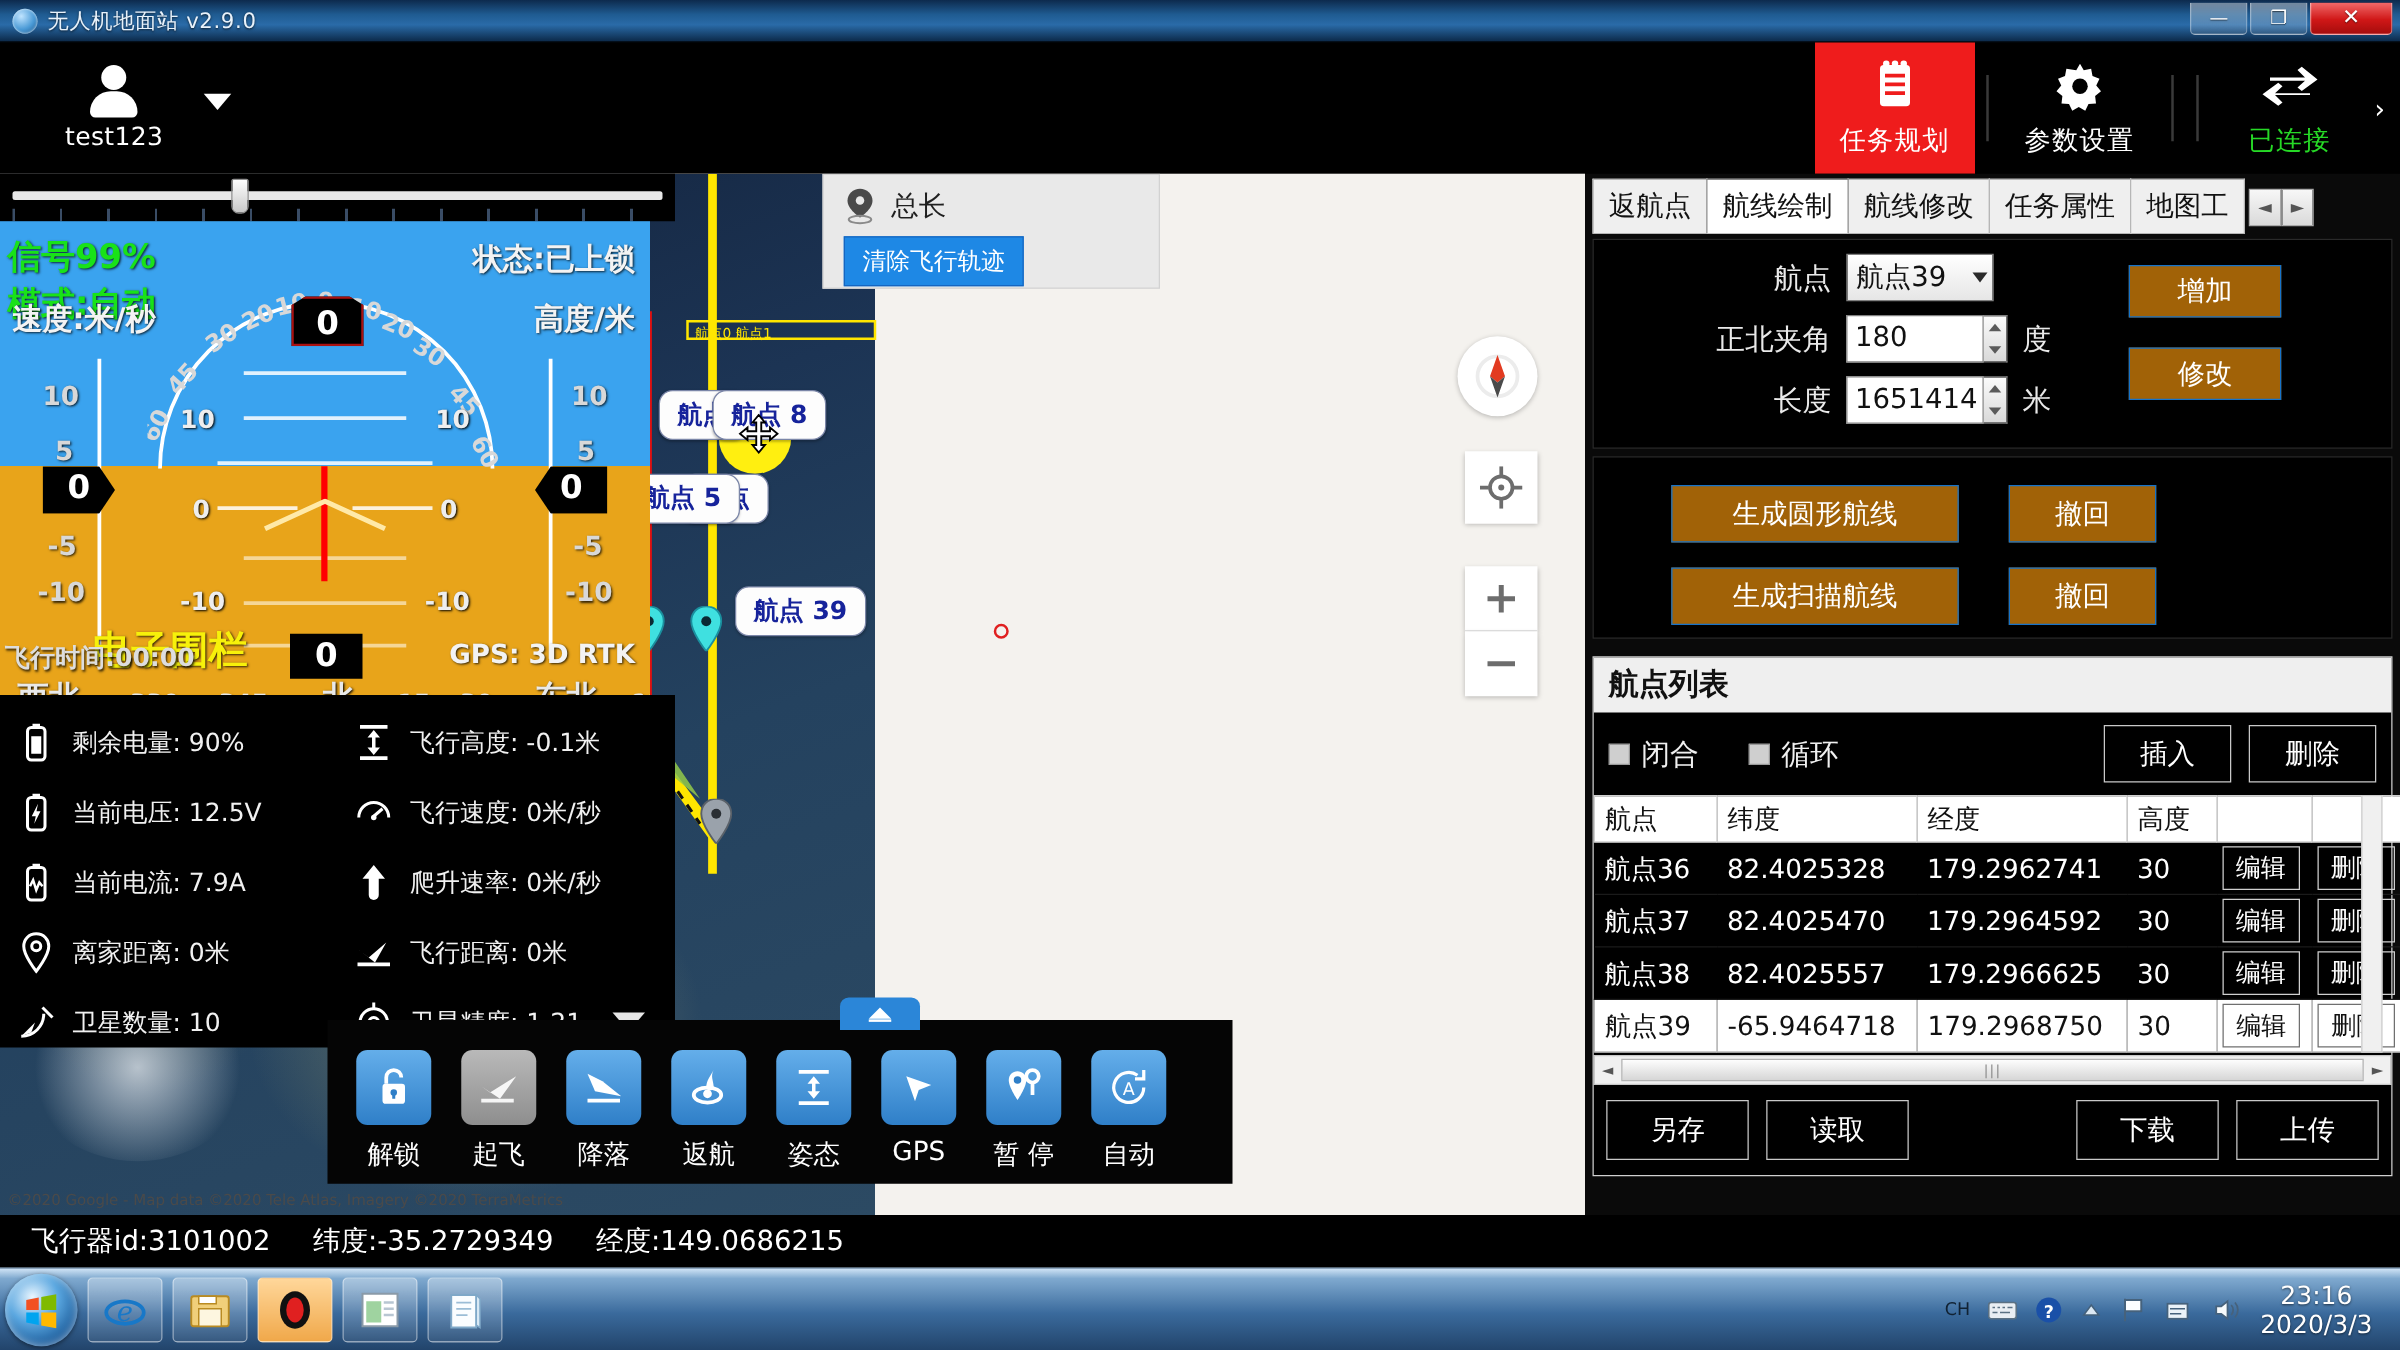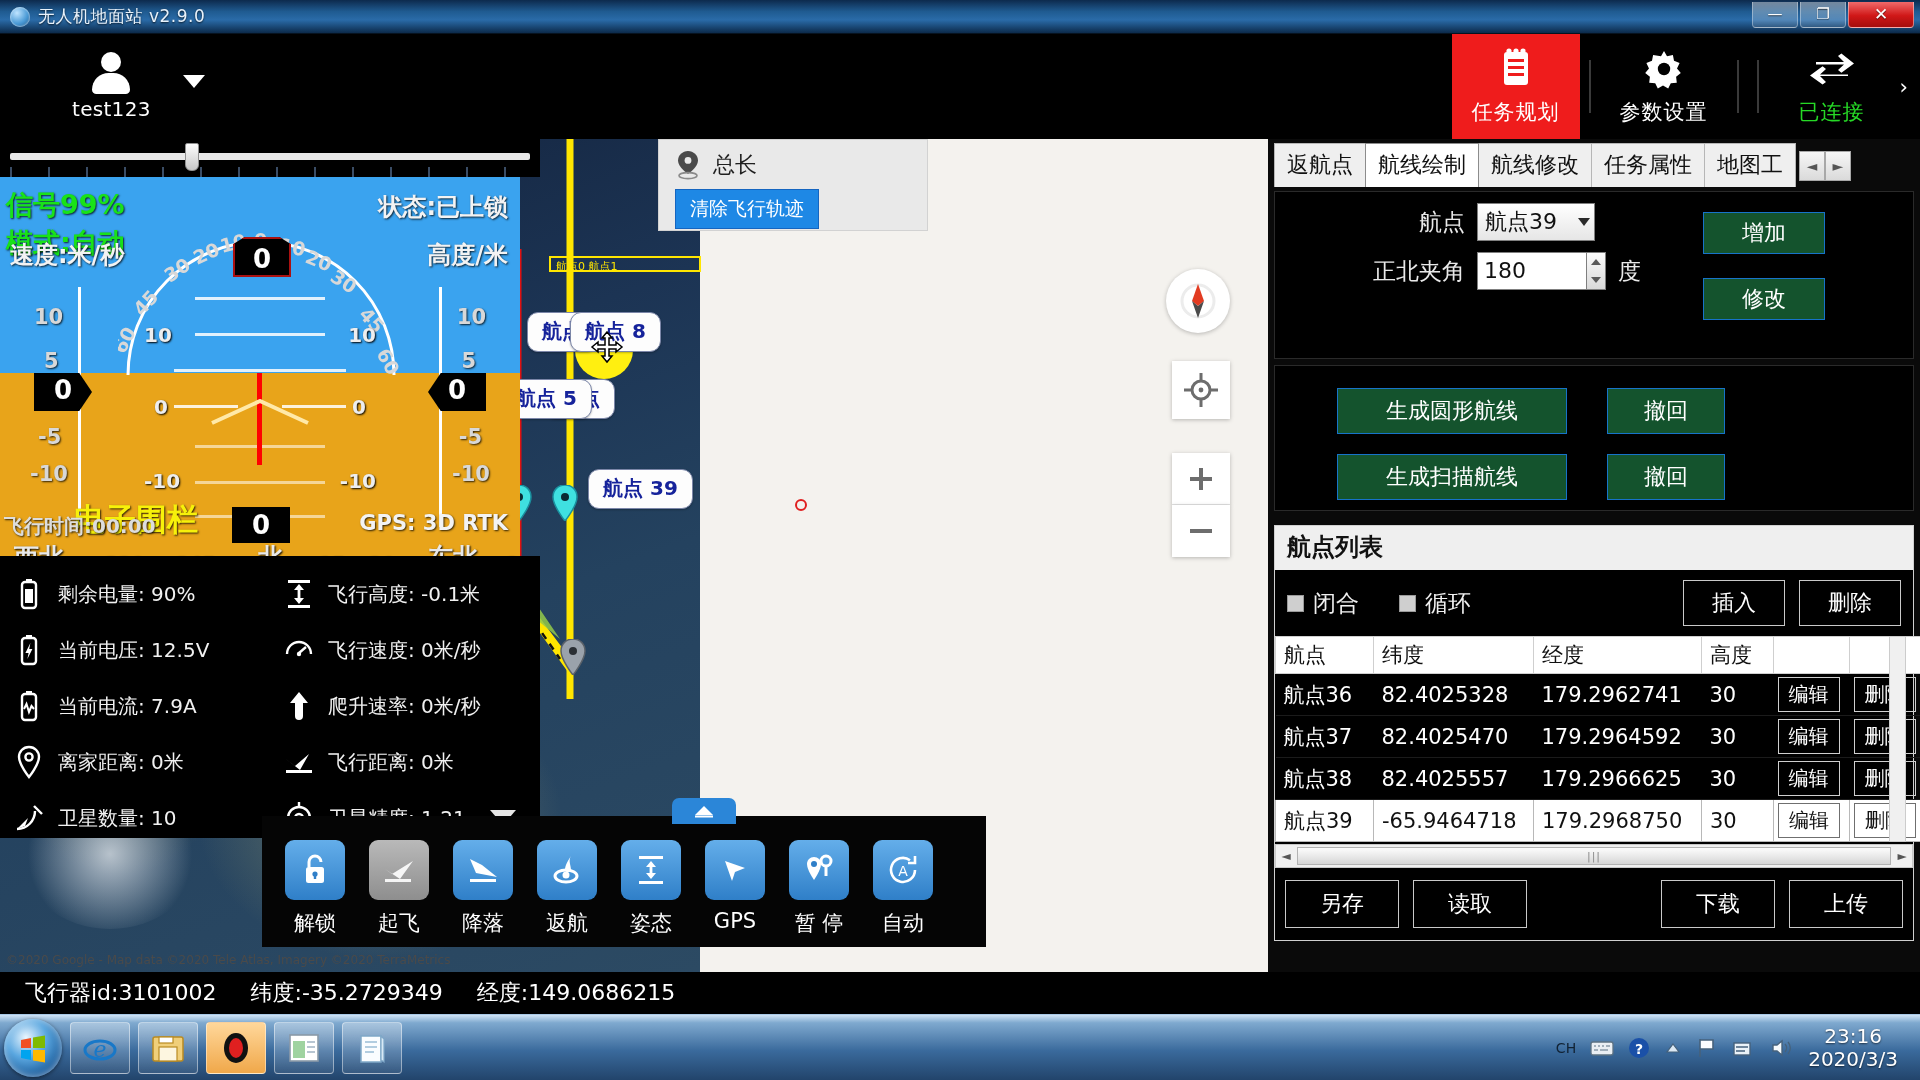--- a/index.html
+++ b/index.html
@@ -42,21 +42,21 @@
     background: linear-gradient(180deg,#f06a6a,#d01717 55%,#a50d0d);
     border-color: rgba(255,255,255,.45);
     font-size: 17px;
   }
 
   
   #appheader {
     position: absolute; left: 0; top: 34px; width: 1920px; height: 105px;
     background: #000; display: flex; align-items: center;
   }
-  #user-block { display: flex; align-items: center; padding-left: 72px; }
+  #user-block { display: flex; align-items: center; padding-left: 52px; }
   .avatar-wrap { display: flex; flex-direction: column; align-items: center; }
   .avatar-glyph { width: 44px; height: 42px; position: relative; }
   .avatar-glyph .head {
     position: absolute; left: 12px; top: 0; width: 20px; height: 20px;
     background: #fff; border-radius: 50%;
   }
   .avatar-glyph .body {
     position: absolute; left: 3px; top: 21px; width: 38px; height: 21px;
     background: #fff; border-radius: 19px 19px 5px 5px;
   }
@@ -267,21 +267,21 @@
   .combo {
     width: 118px; height: 38px; background: linear-gradient(180deg,#fff,#e6e6e6);
     border: 1px solid #7f7f7f; color: #111; font-size: 22px;
     display: flex; align-items: center; padding: 0 4px 0 7px;
   }
   .combo .cb-ar { margin-left: auto; width: 0; height: 0;
     border-left: 6px solid transparent; border-right: 6px solid transparent;
     border-top: 8px solid #2a2a2a; }
 
   .blue-btn {
-    background: #14532d; color: #fff; font-size: 22px;
+    background: #a16207; color: #fff; font-size: 22px;
     display: flex; align-items: center; justify-content: center;
     border: 1px solid #1773c9;
   }
   #btn-add { position: absolute; right: 88px; top: 20px; width: 122px; height: 42px; }
   #btn-mod { position: absolute; right: 88px; top: 86px; width: 122px; height: 42px; }
 
   #gen-box {
     margin-top: 6px; background: #000; border: 1px solid #2a2a2a; height: 146px;
     position: relative;
   }
@@ -867,20 +867,29 @@
     <div class="fld-row">
       <span class="fld-lb">正北夹角</span>
       <div class="fld-in">180</div>
       <div class="spin">
           <i class="up"></i>
           <i class="dn"></i>
         </div>
       <span class="fld-unit">度</span>
     </div>
 
+    <div class="fld-row">
+      <span class="fld-lb">长度</span>
+      <div class="fld-in">1651414</div>
+      <div class="spin">
+          <i class="up"></i>
+          <i class="dn"></i>
+        </div>
+      <span class="fld-unit">米</span>
+    </div>
 
     <div class="blue-btn" id="btn-add">增加</div>
     <div class="blue-btn" id="btn-mod">修改</div>
   </div>
 
   <div id="gen-box">
     <div class="blue-btn" id="btn-circle">生成圆形航线</div>
     <div class="blue-btn" id="btn-scan">生成扫描航线</div>
     <div class="blue-btn" id="btn-undo1">撤回</div>
     <div class="blue-btn" id="btn-undo2">撤回</div>

